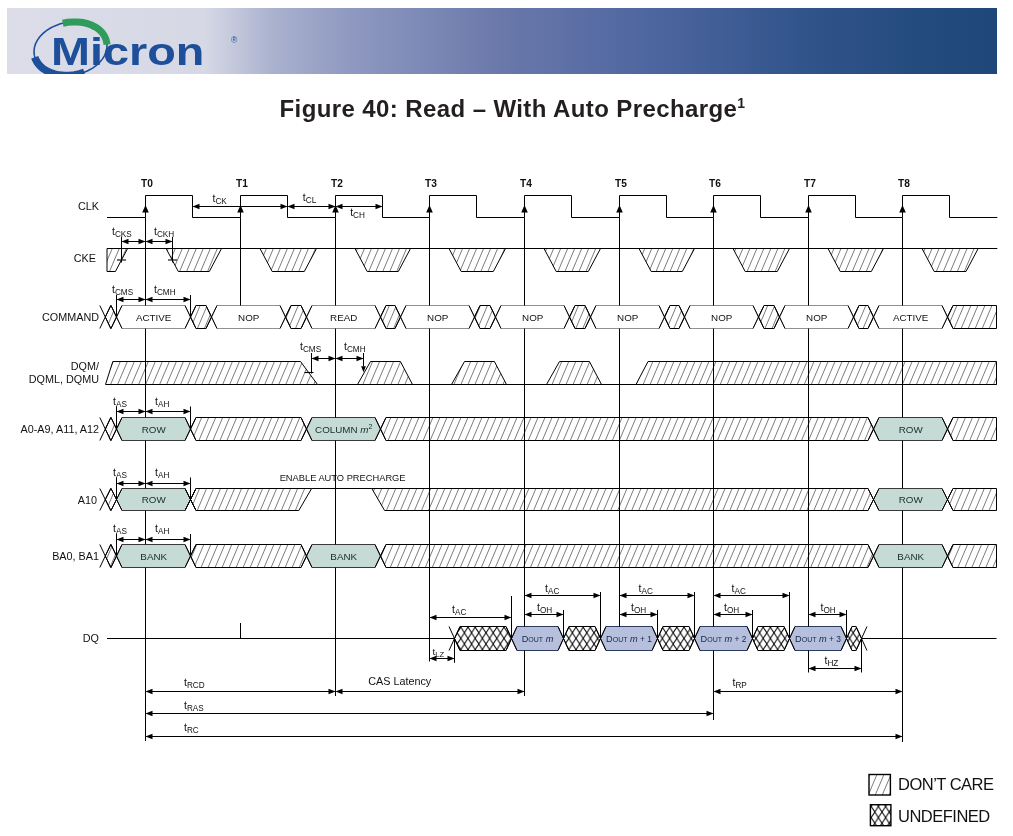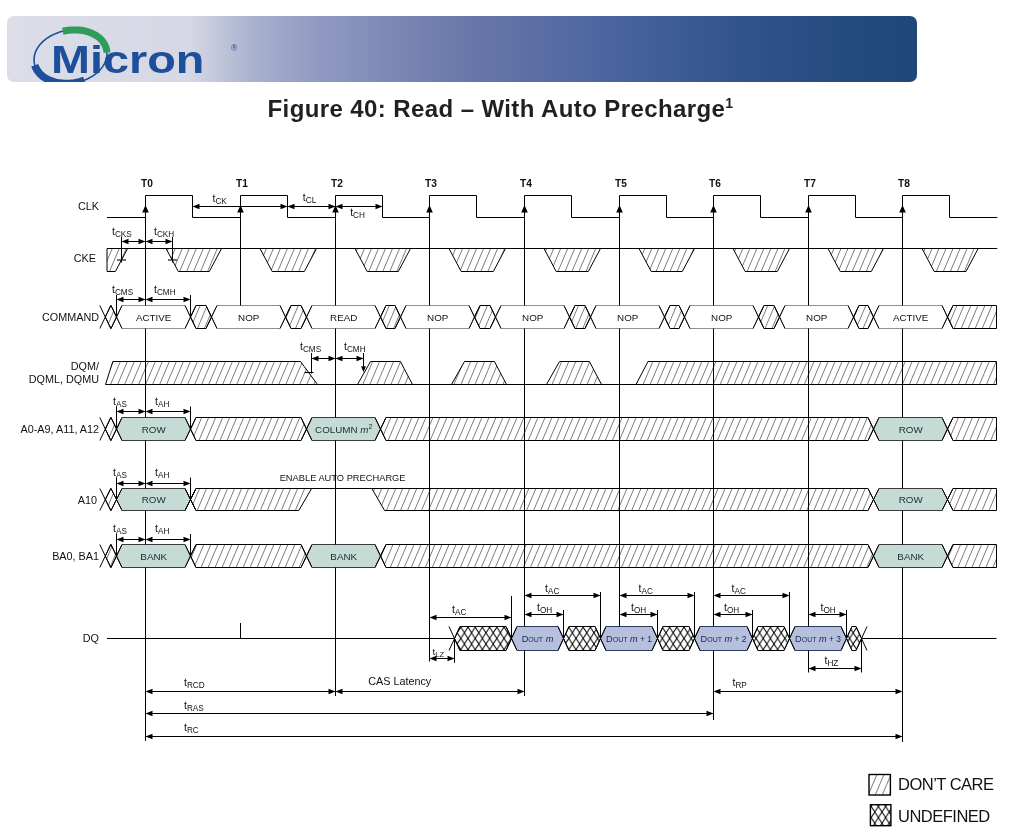--- a/index.html
+++ b/index.html
@@ -1,19 +1,19 @@
 <!DOCTYPE html>
 <html><head><meta charset="utf-8"><style>
 html,body{margin:0;padding:0;background:#fff;width:1013px;height:836px;overflow:hidden;}
 body{font-family:"Liberation Sans",sans-serif;position:relative;}
-#banner{position:absolute;left:7px;top:16px;width:910px;height:65.7px;
- background:linear-gradient(to right,#dcdde9 0%,#d6d8e5 20%,#a9b1ce 27%,#8e98c0 35%,#6a78aa 50%,#4e66a0 65%,#32548c 80%,#21497b 95%,#1f477a 100%);border-radius:7px;}
+#banner{position:absolute;left:7px;top:8px;width:990px;height:65.7px;
+ background:linear-gradient(to right,#dcdde9 0%,#d6d8e5 20%,#a9b1ce 27%,#8e98c0 35%,#6a78aa 50%,#4e66a0 65%,#32548c 80%,#21497b 95%,#1f477a 100%);}
 #btxt{position:absolute;right:14.5px;top:3px;text-align:right;color:#fff;font-weight:bold;
  font-size:28px;line-height:28.5px;letter-spacing:1.2px;}
-#title{position:absolute;left:0;top:95px;width:1001px;text-align:center;font-size:24px;font-weight:bold;color:#231f20;letter-spacing:0.4px;}
+#title{position:absolute;left:12px;top:95px;width:1001px;text-align:center;font-size:24px;font-weight:bold;color:#231f20;letter-spacing:0.4px;}
 #title sup{font-size:14px;}
 svg{position:absolute;left:0;top:0;}
 text{font-family:"Liberation Sans",sans-serif;}
 </style></head>
 <body>
 <div id="banner">
 <svg width="300" height="66" viewBox="0 0 300 66">
  <text transform="translate(44,56.5) scale(1.2 1)" font-size="39" font-weight="bold" fill="#1d4f9b" font-family="Liberation Sans">Micron</text>
  <path d="M 27.3,47.1 L 27.0,43.4 L 27.4,39.6 L 28.5,35.9 L 30.3,32.3 L 32.8,28.8 L 35.8,25.6 L 39.4,22.6 L 43.5,20.0 L 47.9,17.9 L 52.7,16.1 L 57.6,14.8 L 62.7,14.1 L 67.8,13.8 L 72.8,14.1 L 77.6,14.9 L 82.2,16.2 L 86.4,18.0 L 90.1,20.2 L 93.3,22.8 L 96.0,25.8 L 98.0,29.0 L 99.3,32.5 L 100.0,36.1 L 99.9,39.9 L 99.1,43.6 L 97.7,47.3 L 95.5,50.9 L 92.8,54.2 L 89.4,57.3 L 85.6,60.1 L 81.3,62.5 L 76.7,64.5 L 71.9,66.0 L 66.8,67.0 L 61.7,67.5 L 56.7,67.5 L 51.7,67.0 L 47.0,65.9 L 42.7,64.4 L 38.7,62.4 L 35.2,59.9 L 32.3,57.2 L 29.9,54.0 L 28.3,50.7 L 27.3,47.1" fill="none" stroke="#1d4f9b" stroke-width="1.6"></path>
  <path d="M 55.8,15.3 L 60.8,14.3 L 65.9,13.9 L 70.9,13.9 L 75.9,14.5 L 80.5,15.7 L 84.9,17.3 L 88.8,19.3 L 92.2,21.8 L 95.1,24.6 L 97.3,27.8 L 98.9,31.2 L 99.8,34.8 L 100.0,36.6" fill="none" stroke="#2f9c5c" stroke-width="7"></path>

